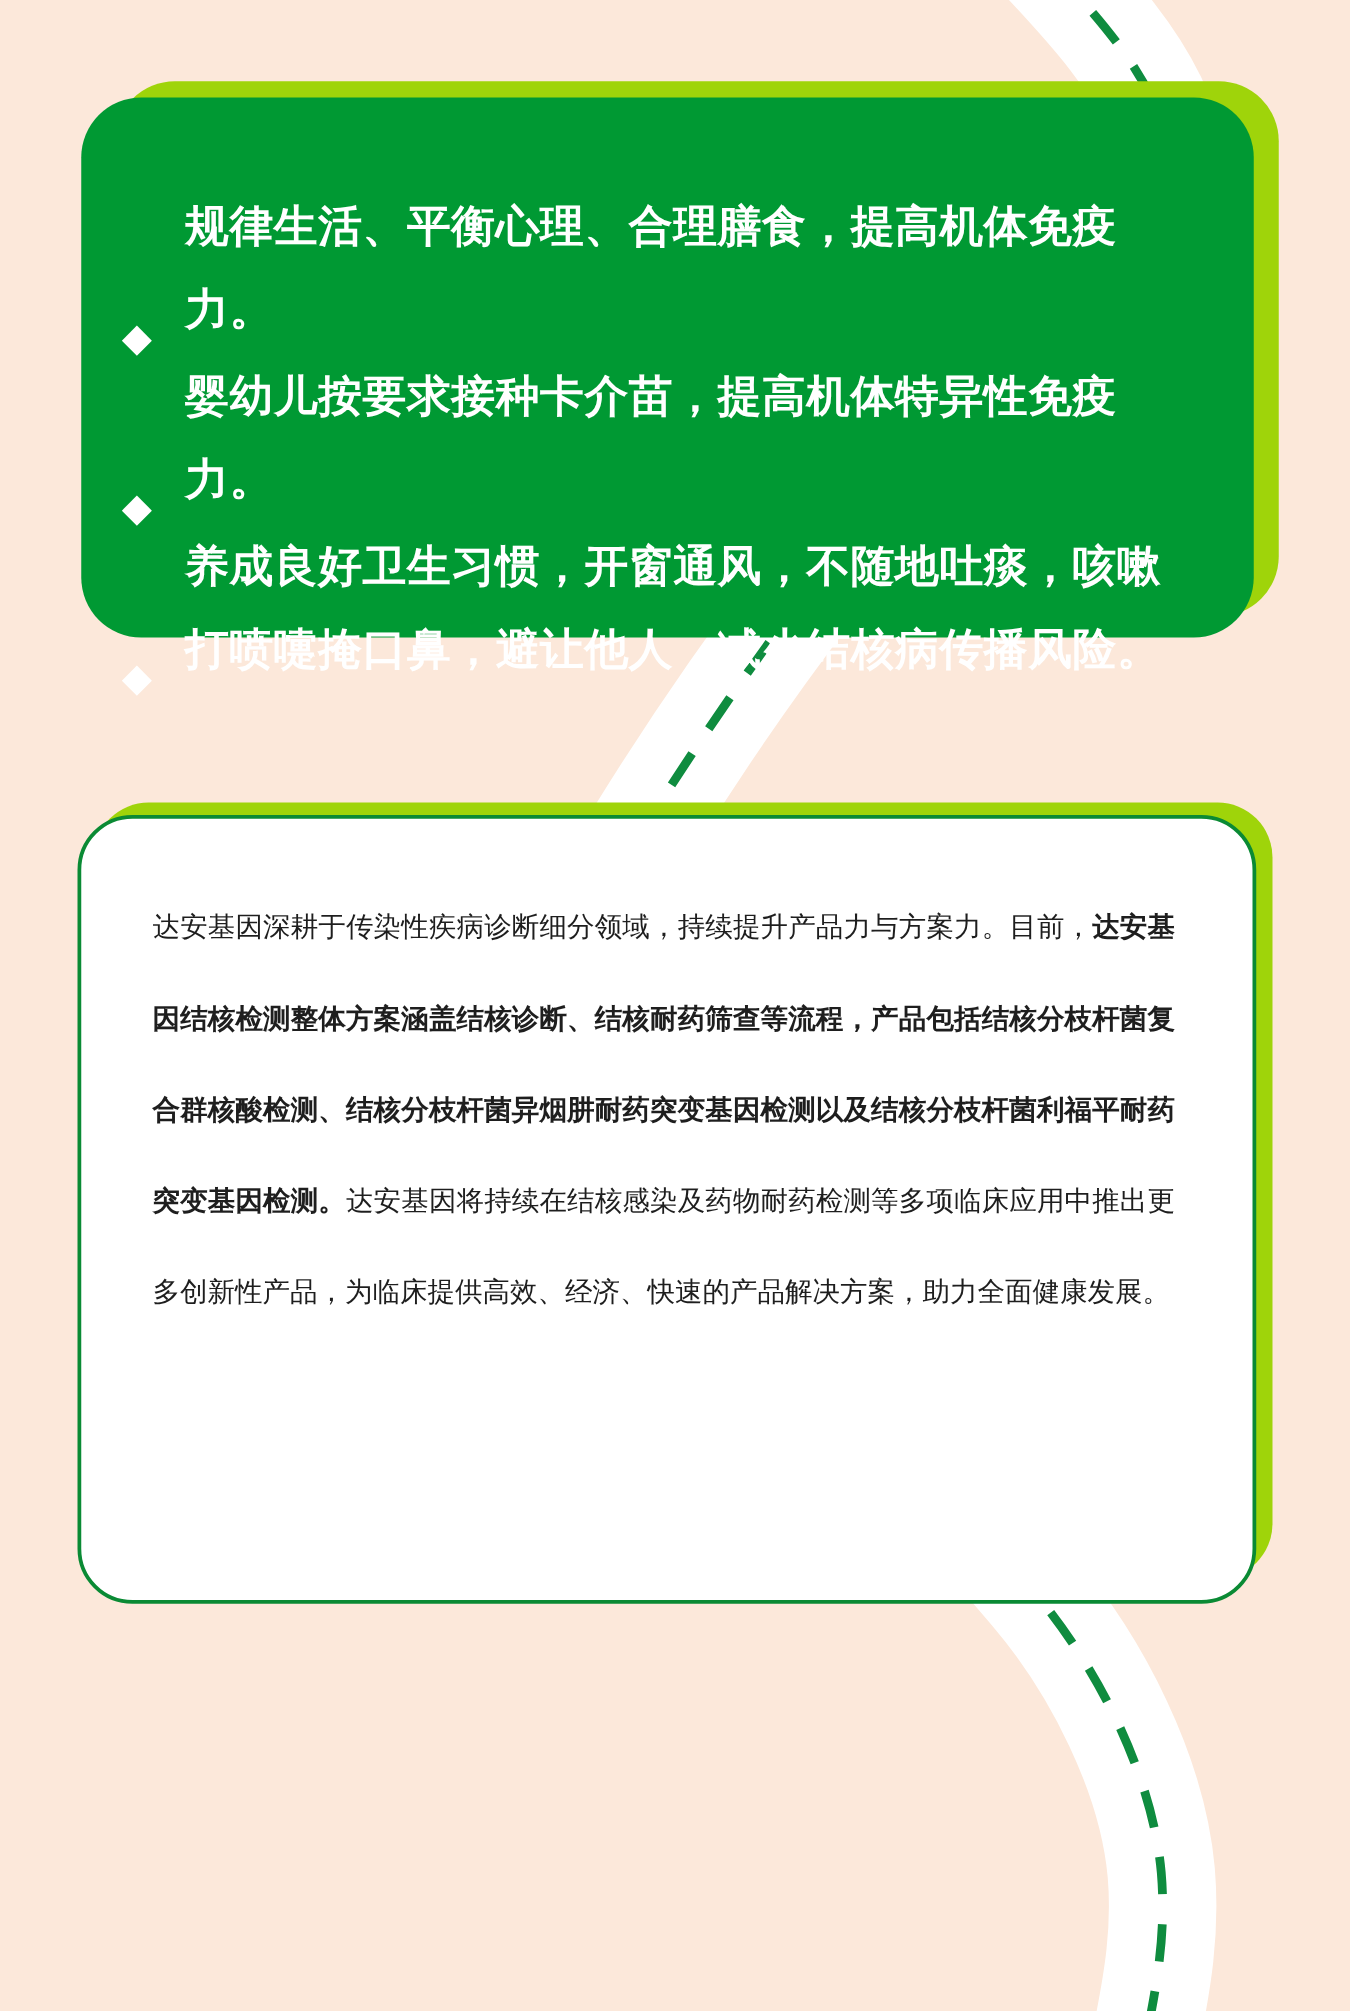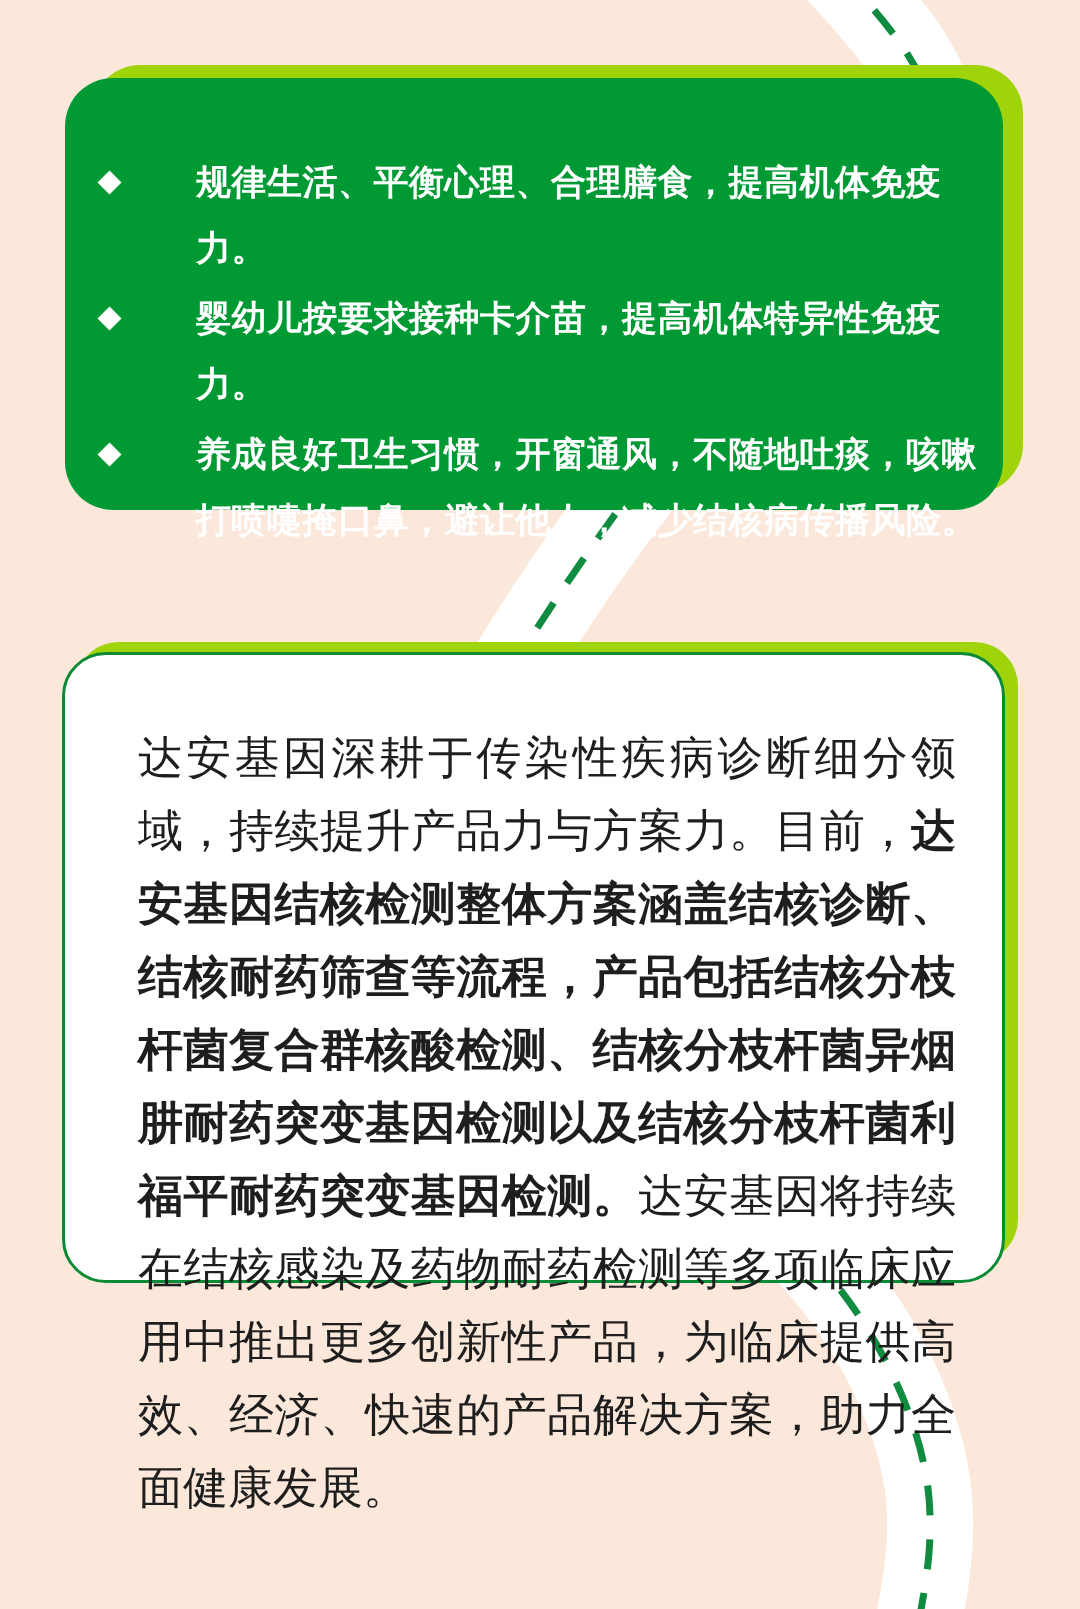--- a/index.html
+++ b/index.html
@@ -43,22 +43,21 @@
     position:absolute;
     left:65px;top:78px;
     width:938px;height:432px;
     background:#009933;
     border-radius:48px;
     box-sizing:border-box;
     padding:71px 0 0 30px;
   }
   .tip-row{
     display:flex;
-    align-items:flex-start;
-    gap:48px;
+    align-items:flex-end;
   }
   .tip-row + .tip-row{margin-top:4px;}
   .diamond{
     flex:0 0 auto;
     width:17px;height:17px;
     margin:25px 0 0 6px;
     background:#ffffff;
     transform:rotate(45deg);
   }
   .tip-text{
@@ -82,23 +81,23 @@
     position:absolute;
     left:62px;top:652px;
     width:943px;height:631px;
     box-sizing:border-box;
     background:#ffffff;
     border:3px solid #0a8a34;
     border-radius:44px;
     padding:50px 57px 40px 57px;
   }
   .info-text{
-    margin:16px;
+    margin:0;
     width:818px;
-    font-size:45px;
+    font-size:22px;
     line-height:73px;
     color:#1e1e1e;
     text-align:justify;
     letter-spacing:0;
   }
   .info-text .strong{
     font-weight:700;
   }
 </style>
 </head>

